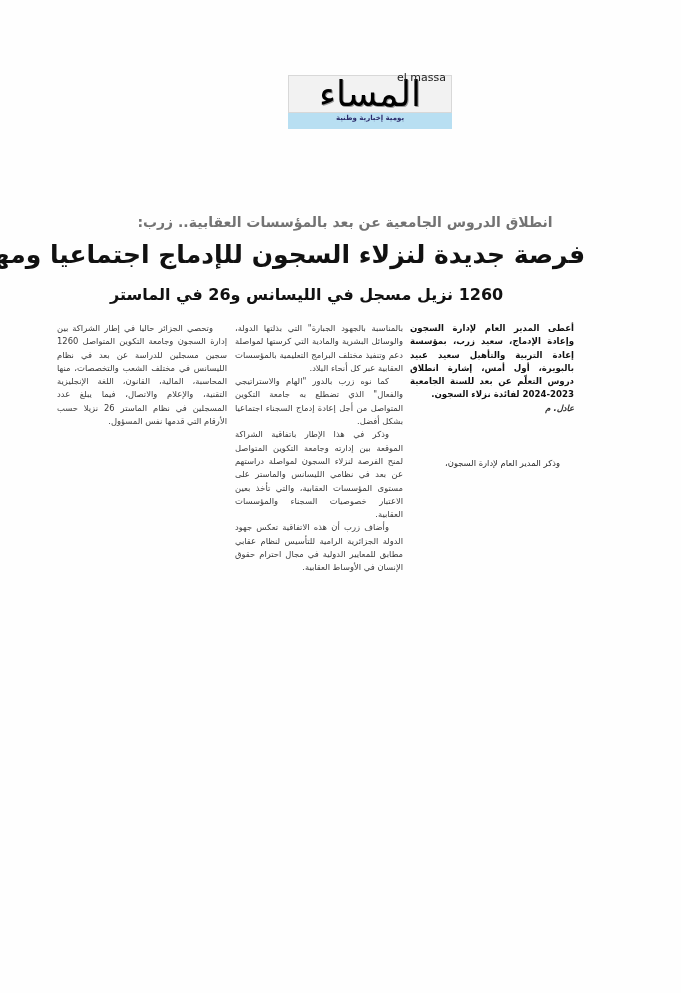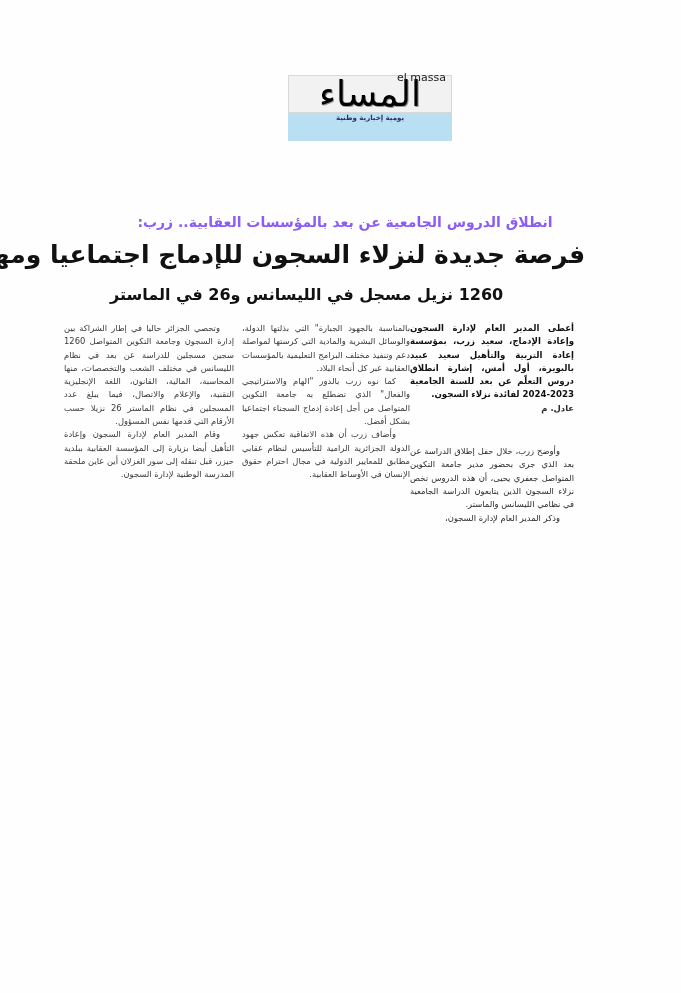--- a/index.html
+++ b/index.html
@@ -35,31 +35,31 @@
       color: #000;
       line-height: 36px;
       letter-spacing: 1px;
       text-shadow: 1px 1px 0 #9a9a9a;
     }
     .masthead .latin {
       position: absolute; right: 6px; top: -4px;
       font-size: 11px; font-family: "DejaVu Sans", sans-serif; color: #222;
     }
     .masthead .tagline {
-      position: absolute; left: 0; top: 38px; width: 164px; height: 28px;
+      position: absolute; left: 0; top: 38px; width: 164px; height: 16px;
       background: #b8dff2;
       font-size: 7px; line-height: 10px; text-align: center; color: #2a2a6a;
       font-weight: bold;
     }
 
     
     .kicker {
       position: absolute; left: 110px; top: 214px; width: 470px;
       direction: rtl; text-align: center;
-      font-size: 14px; font-weight: bold; color: #8b5cf6;
+      font-size: 14px; font-weight: bold; color: #737373;
     }
     .headline {
       position: absolute; left: 80px; top: 240px; width: 505px;
       direction: rtl; text-align: center;
       font-size: 25px; font-weight: bold; color: #111; letter-spacing: 0.5px;
       white-space: nowrap;
     }
     .subheadline {
       position: absolute; left: 110px; top: 285px; width: 470px;
       direction: rtl; text-align: left;
@@ -73,22 +73,22 @@
       font-size: 8.4px; line-height: 13.3px; color: #2a2a2a;
       font-family: "DejaVu Sans", sans-serif;
     }
     .col p { text-indent: 14px; }
     .col-right { left: 410px; width: 164px; }
     .col-mid { left: 235px; width: 168px; }
     .col-left { left: 57px; width: 170px; }
     .lead {
       font-weight: bold; font-size: 8.6px; color: #111; text-indent: 0 !important;
     }
-    .byline { font-weight: bold; font-size: 8.4px; text-indent: 0 !important; margin-bottom: 30px; }
-    .col-mid, .col-left { color: #3a3a3a; margin-left: 7px; }
+    .byline { font-weight: bold; font-size: 8.4px; text-indent: 0 !important; margin-bottom: 42px; font-style: italic; }
+    .col-mid, .col-left { color: #3a3a3a; }
   </style>
 </head>
 <body>
 
 <div class="topbar"></div>
 
 <div class="page" style="top:0;">
 
   <div class="masthead">
     <div class="logo-box">
@@ -98,28 +98,27 @@
     <div class="tagline">يومية إخبارية وطنية</div>
   </div>
 
   <div class="kicker">انطلاق الدروس الجامعية عن بعد بالمؤسسات العقابية.. زرب:</div>
   <div class="headline">فرصة جديدة لنزلاء السجون للإدماج اجتماعيا ومهنيا</div>
   <div class="subheadline">1260 نزيل مسجل في الليسانس و26 في الماستر</div>
 
   <div class="col col-right">
     <p class="lead">أعطى المدير العام لإدارة السجون وإعادة الإدماج، سعيد زرب، بمؤسسة إعادة التربية والتأهيل سعيد عبيد بالبويرة، أول أمس، إشارة انطلاق دروس التعلّم عن بعد للسنة الجامعية 2023-2024 لفائدة نزلاء السجون.</p>
     <p class="byline">عادل. م</p>
-    <p>وأوضح زرب، خلال حفل إطلاق الدراسة عن بعد الذي جرى بحضور مدير جامعة التكوين المتواصل جعفري يحيى، أن هذه الدروس تخص نزلاء السجون الذين يتابعون الدراسة الجامعية في نظامي الليسانس والماستر.</p>
     <p>وذكر المدير العام لإدارة السجون،</p>
   </div>
 
   <div class="col col-mid">
     <p style="text-indent:0">بالمناسبة بالجهود الجبارة" التي بذلتها الدولة، والوسائل البشرية والمادية التي كرستها لمواصلة دعم وتنفيذ مختلف البرامج التعليمية بالمؤسسات العقابية عبر كل أنحاء البلاد.</p>
     <p>كما نوه زرب بالدور "الهام والاستراتيجي والفعال" الذي تضطلع به جامعة التكوين المتواصل من أجل إعادة إدماج السجناء اجتماعيا بشكل أفضل.</p>
+    <p>وذكر في هذا الإطار باتفاقية الشراكة الموقعة بين إدارته وجامعة التكوين المتواصل لمنح الفرصة لنزلاء السجون لمواصلة دراستهم عن بعد في نظامي الليسانس والماستر على مستوى المؤسسات العقابية، والتي تأخذ بعين الاعتبار خصوصيات السجناء والمؤسسات العقابية.</p>
     <p>وأضاف زرب أن هذه الاتفاقية تعكس جهود الدولة الجزائرية الرامية للتأسيس لنظام عقابي مطابق للمعايير الدولية في مجال احترام حقوق الإنسان في الأوساط العقابية.</p>
   </div>
 
   <div class="col col-left">
     <p>وتحصي الجزائر حاليا في إطار الشراكة بين إدارة السجون وجامعة التكوين المتواصل 1260 سجين مسجلين للدراسة عن بعد في نظام الليسانس في مختلف الشعب والتخصصات، منها المحاسبة، المالية، القانون، اللغة الإنجليزية التقنية، والإعلام والاتصال، فيما يبلغ عدد المسجلين في نظام الماستر 26 نزيلا حسب الأرقام التي قدمها نفس المسؤول.</p>
-    <p>وقام المدير العام لإدارة السجون وإعادة التأهيل أيضا بزيارة إلى المؤسسة العقابية ببلدية حيزر، قبل تنقله إلى سور الغزلان أين عاين ملحقة المدرسة الوطنية لإدارة السجون.</p>
   </div>
 
 </div>
 
 </body></html>

